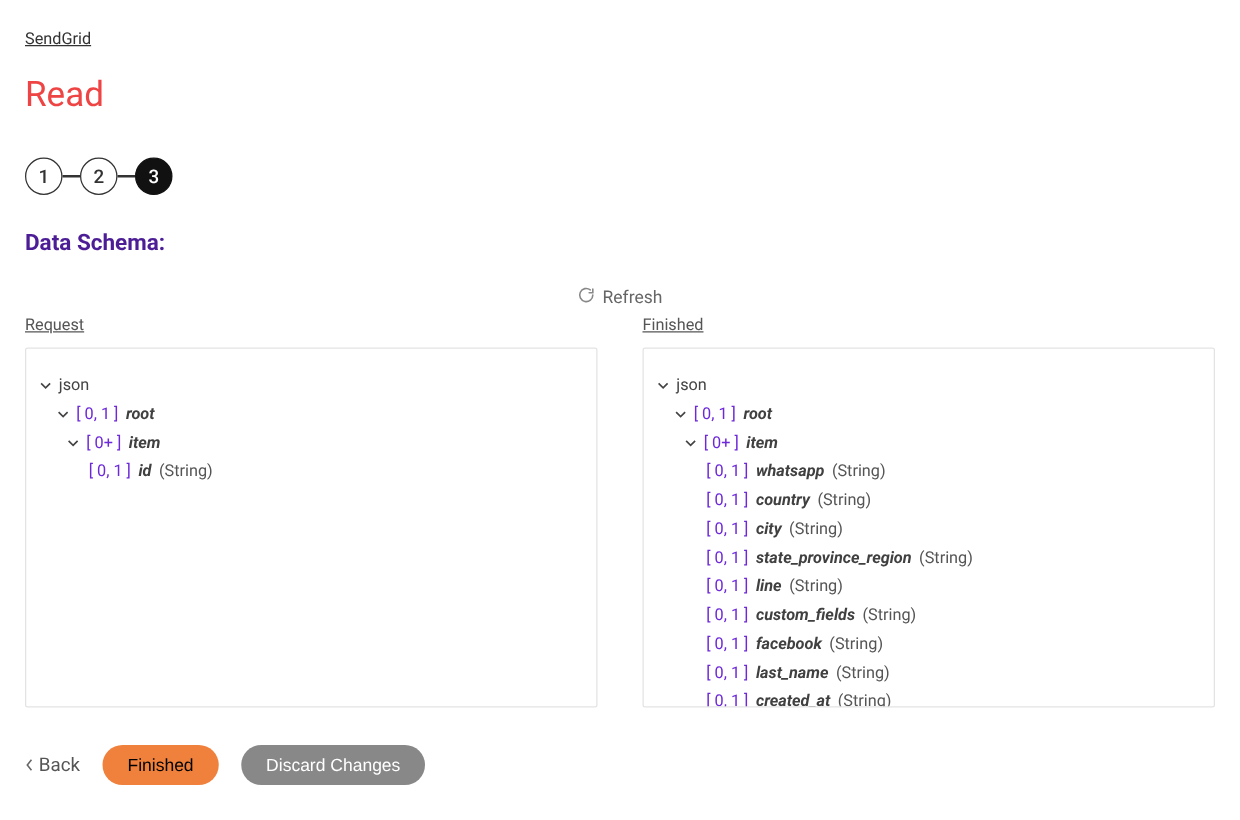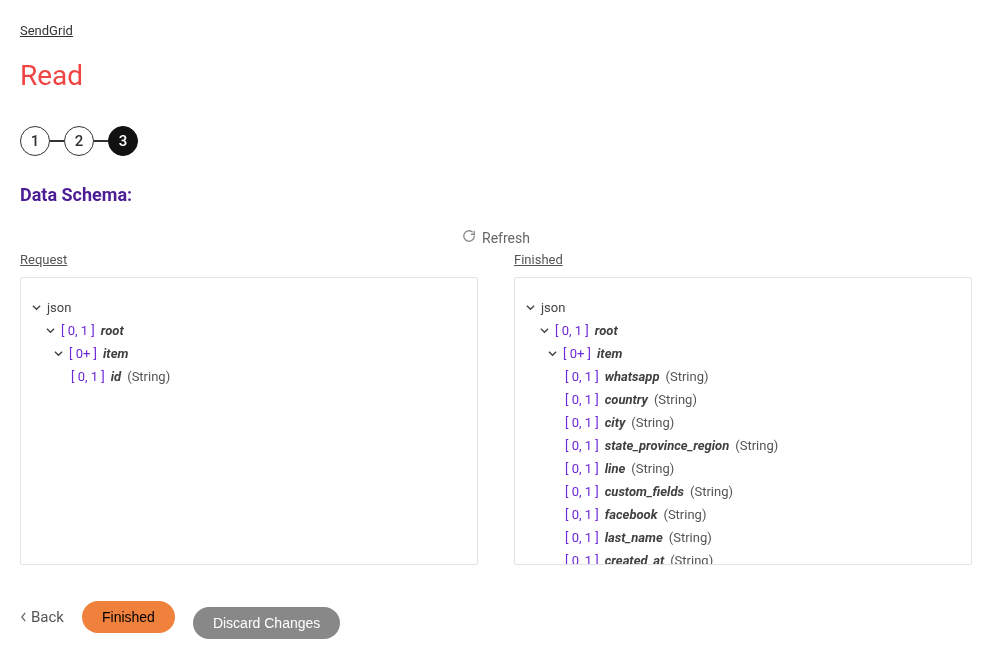--- a/index.html
+++ b/index.html
@@ -33,21 +33,21 @@
 .indent3 { padding-left: 40px; }
 .card { color: #6d28d9; }
 .strong { font-weight: 700; color: #404040; font-style: italic; }
 .type { color: #555; }
 
 .footer { display: flex; align-items: center; gap: 18px; margin-top: 10px; }
 .back-link { display: flex; align-items: flex-end; gap: 4px; color: #555; font-size: 15px; cursor: pointer; }
 .back-link svg { width: 7px; height: 10px; }
 .btn { padding: 8px 20px; border-radius: 18px; border: none; font-size: 14px; cursor: pointer; font-weight: 500; }
 .btn-primary { background: #f0813c; color: #000000; }
-.btn-secondary { background: #888; color: #fff; margin-top: 12px; }
+.btn-secondary { background: #888; color: #fff; }
 
 </style>
 </head>
 <body>
 
 
 
 <a class="breadcrumb">SendGrid</a>
 
 <h1 class="page-title">Read</h1>

